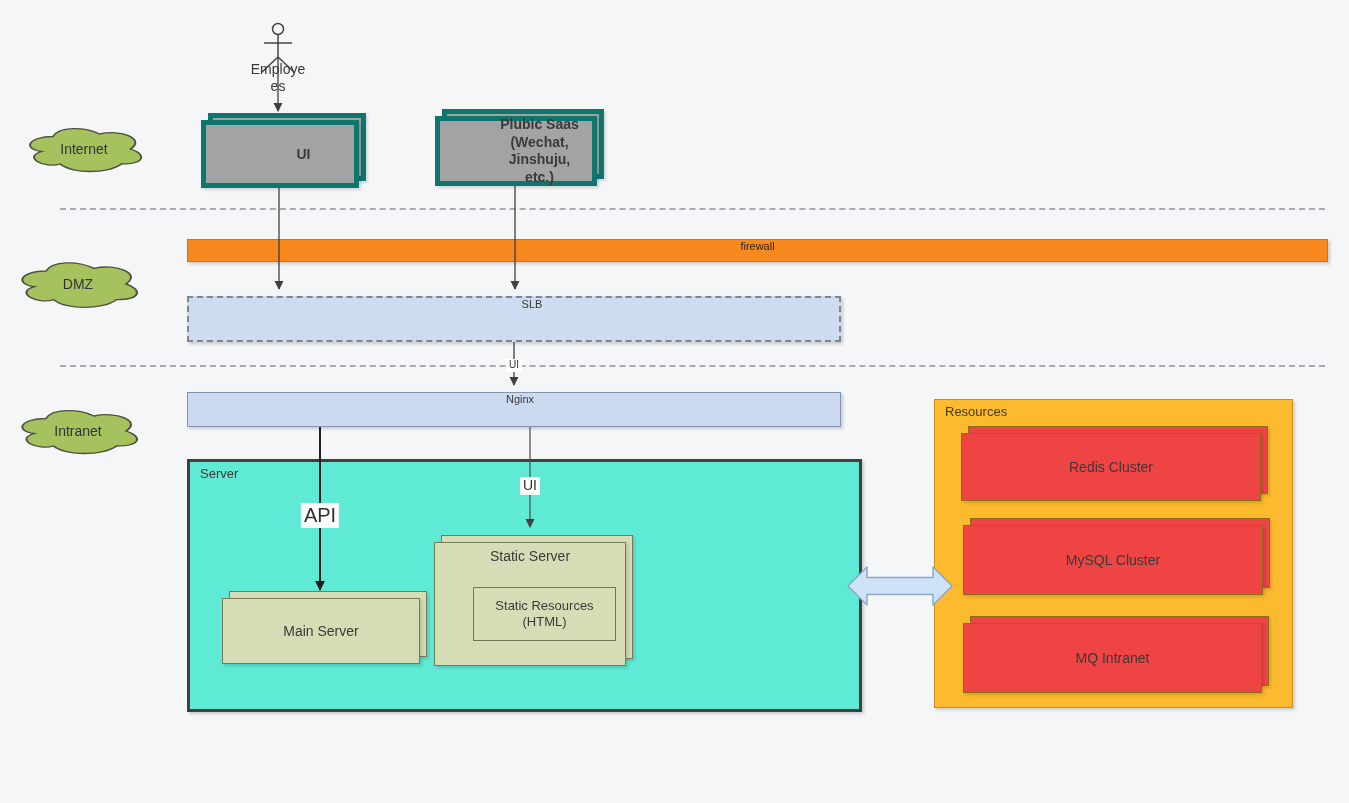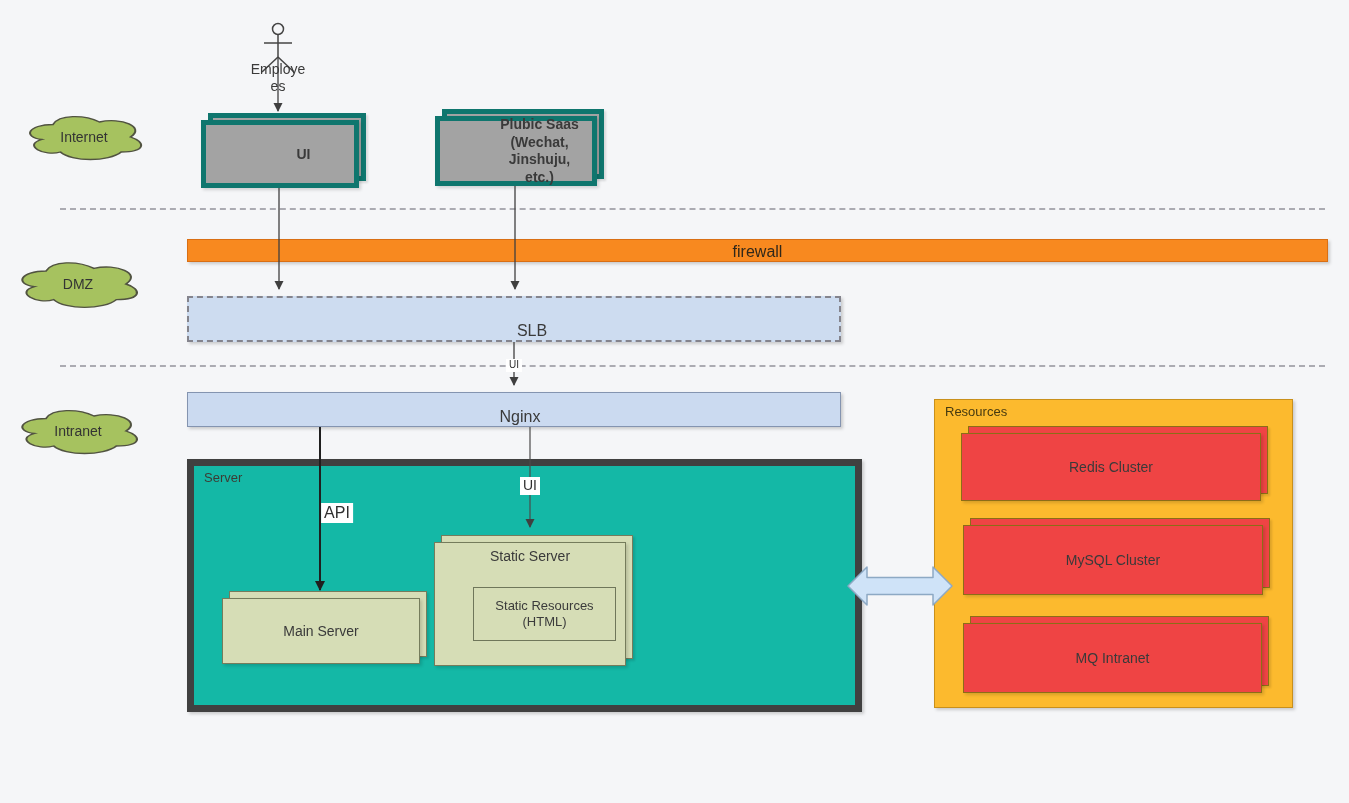--- a/index.html
+++ b/index.html
@@ -49,34 +49,34 @@
   .lavender { background: #a3a3a3; border: 5px solid #0f766e; padding-left: 47px; }
   .lavender .stack-front, .lavender.stack-front { font-weight: bold; }
   .greenbox { background: #d6ddb6; border: 1px solid #757c5c; }
   .amberbox { background: #ef4444; border: 1px solid #8c6d17; }
 
   .ml { white-space: pre-line; line-height: 1.25; }
 
   
   .bar {
     position: absolute; box-sizing: border-box; z-index: 2;
-    display: flex; align-items: flex-end; justify-content: center;
-    font-size: 16px; color: #3a3a3a;
+    display: flex; align-items: flex-start; justify-content: center;
+    font-size: 11px; color: #3a3a3a;
     box-shadow: 2px 2px 3px rgba(0,0,0,0.18);
   }
   #firewall-bar { background: #f8891f; border: 1px solid #d96f14; color: #30281a; }
   #slb-bar     { background: #cddcf0; border: 2px dashed #84848d; padding-left: 36px; }
   #nginx-bar   { background: #cbdaf0; border: 1px solid #8494b0; padding-left: 12px; }
 
   
   .panel {
     position: absolute; box-sizing: border-box; z-index: 2;
     box-shadow: 2px 2px 3px rgba(0,0,0,0.18);
   }
-  #server-panel { background: #14b8a6; border: 7px solid #404040; }
+  #server-panel { background: #5eead4; border: 3px solid #404040; }
   #resources-panel { background: #fcba2e; border: 1px solid #c9901b; }
   .panel-title { position: absolute; left: 10px; top: 4px; font-size: 13px; color: #3c3c34; }
   #resources-panel .panel-title { color: #463a10; }
 
   .node-label { font-size: 14px; color: #3a3a3a; }
 
   
   #static-server-node .stack-front {
     align-items: flex-start; justify-content: center; padding-top: 5px;
   }
@@ -95,38 +95,38 @@
   }
 
   
   .chip {
     position: absolute; z-index: 4;
     background: #ffffff; color: #2f2f2f;
     padding: 0 3px; line-height: 1.25;
     transform: translateX(-50%);
   }
   #edge-label-ui-small { left: 514px; top: 359px; font-size: 10px; }
-  #edge-label-api { left: 320px; top: 503px; font-size: 16px; margin-left: 17px; }
+  #edge-label-api { left: 320px; top: 503px; font-size: 20px; }
   #edge-label-ui  { left: 530px; top: 477px; font-size: 14px; }
 
   #employee-label {
     position: absolute; left: 278px; top: 61px; transform: translateX(-50%);
     z-index: 4; text-align: center; font-size: 14px; line-height: 1.2;
     color: #3a3a3a; white-space: pre-line;
   }
 </style>
 </head>
 <body>
 
 <div id="canvas">
 
   <div class="sep" style="top:208px"></div>
   <div class="sep" style="top:365px"></div>
 
-  <div class="cloud" style="left:22px;top:112px;width:124px;height:50px">
+  <div class="cloud" style="left:22px;top:124px;width:124px;height:50px">
     <svg viewBox="0 0 100 60" preserveAspectRatio="none">
       <path d="M25,15 C5,15 0,30 16,33 C0,39.6 18,54 31,48 C40,60 70,60 80,48 C100,48 100,36 87.5,30 C100,18 80,6 62.5,12 C50,3 30,3 25,15 Z" fill="#a6c25f" stroke="#51534140" style="stroke:#515341" stroke-width="1.6"></path>
     </svg>
     <span class="cloud-label">Internet</span>
   </div>
   <div class="cloud" style="left:14px;top:258px;width:128px;height:52px">
     <svg viewBox="0 0 100 60" preserveAspectRatio="none">
       <path d="M25,15 C5,15 0,30 16,33 C0,39.6 18,54 31,48 C40,60 70,60 80,48 C100,48 100,36 87.5,30 C100,18 80,6 62.5,12 C50,3 30,3 25,15 Z" fill="#a6c25f" style="stroke:#515341" stroke-width="1.6"></path>
     </svg>
     <span class="cloud-label">DMZ</span>

